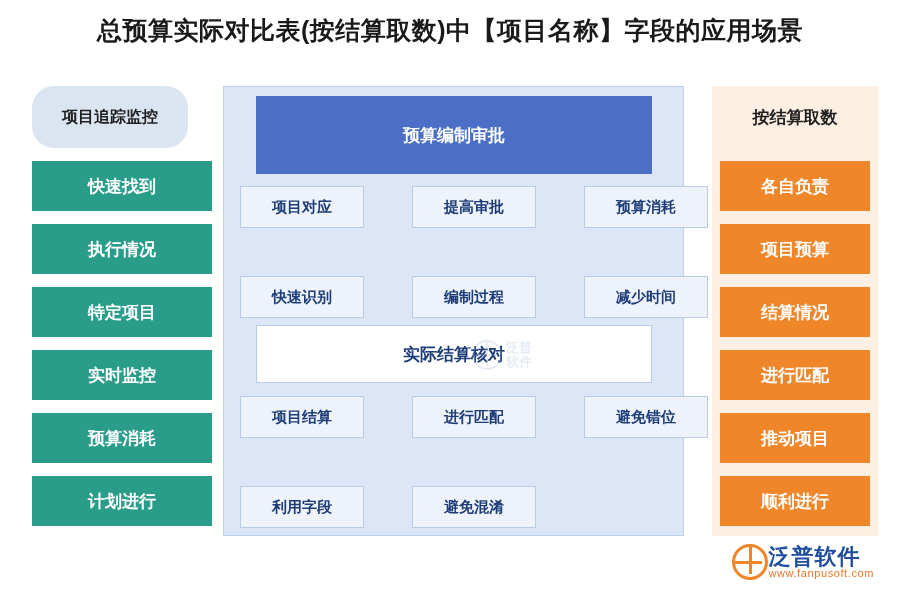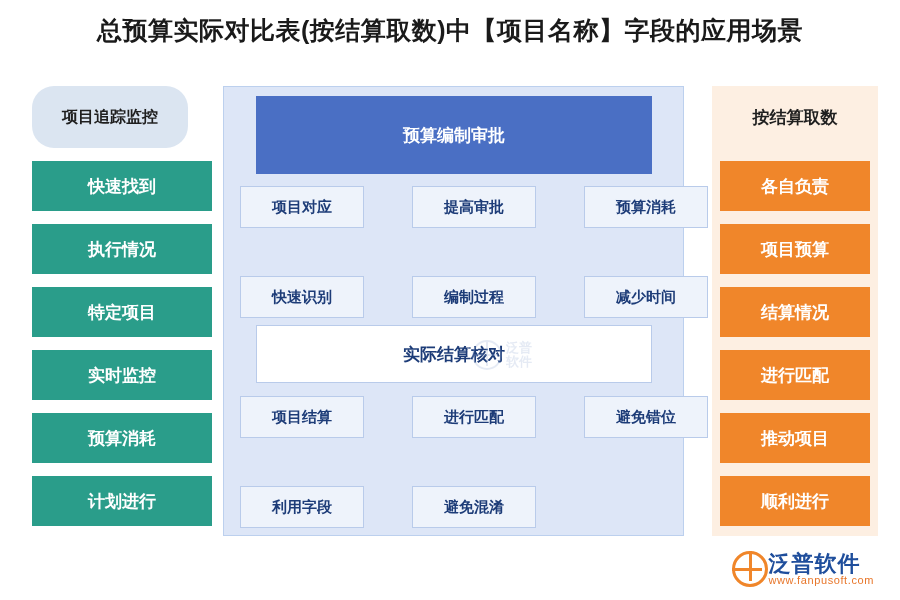--- a/index.html
+++ b/index.html
@@ -203,21 +203,21 @@
   .wm-center .wm-text {
     font-size: 13px;
     font-weight: bold;
     color: #9ab0d6;
     line-height: 1.1;
   }
   
   .logo {
     position: absolute;
     right: 26px;
-    bottom: 13px;
+    bottom: 20px;
     display: flex;
     align-items: center;
     gap: 0;
   }
   .logo-globe {
     width: 36px;
     height: 36px;
     border-radius: 50%;
     border: 3px solid #f0862a;
     position: relative;

